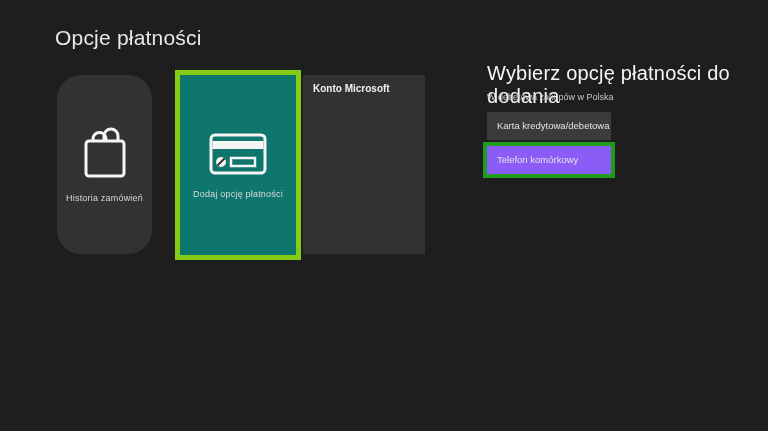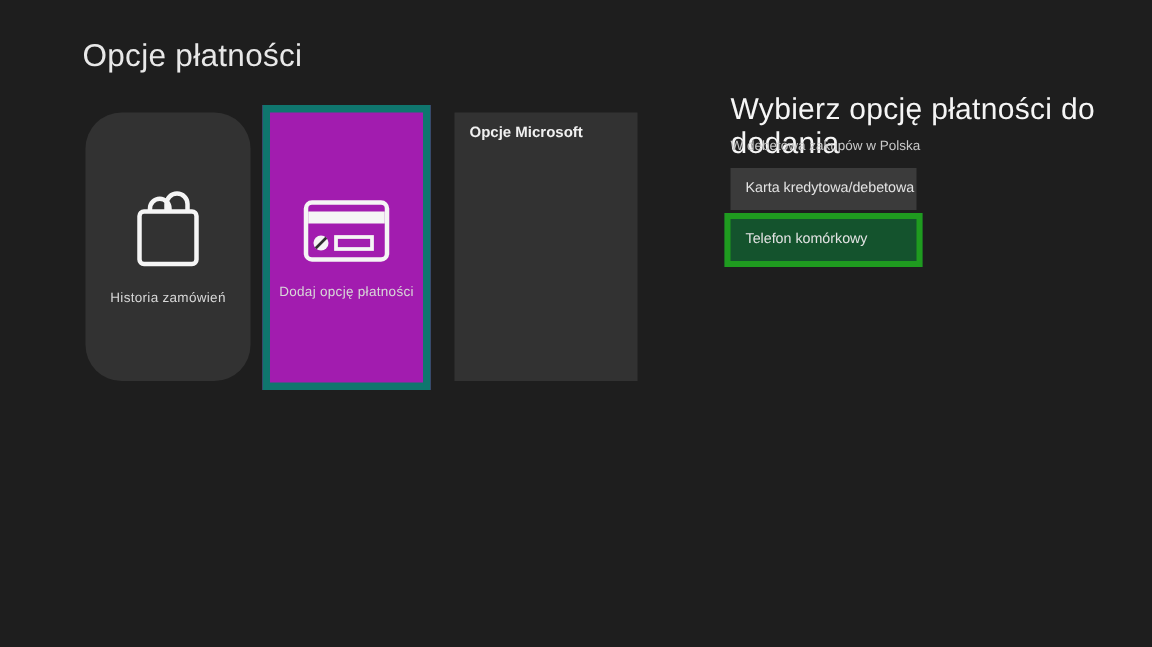--- a/index.html
+++ b/index.html
@@ -17,24 +17,24 @@
     position:absolute;left:55px;top:26px;
     font-size:21px;font-weight:300;letter-spacing:.2px;
     color:#e8e8e8;
   }
 
   
   .tile{
     position:absolute;background:#323232;
     display:flex;flex-direction:column;align-items:center;
   }
-  .tile-history{left:57px;top:75px;width:110px;height:179px;border-radius:24px;}
+  .tile-history{left:57px;top:75px;width:95px;height:179px;border-radius:24px;}
   .tile-add{
-    left:175px;top:70px;width:112px;height:190px;
-    background:#a21caf;border:5px solid #0f766e;
+    left:175px;top:70px;width:126px;height:190px;
+    background:#0f766e;border:5px solid #84cc16;
   }
   .tile-account{
     left:303px;top:75px;width:122px;height:179px;
     align-items:flex-start;
   }
   .tile-icon{margin-top:52px;flex:0 0 auto;}
   .tile-add .tile-icon{margin-top:58px;}
   .tile-label{
     margin-top:14px;
     font-size:9px;color:#d8d8d8;text-align:center;
@@ -60,21 +60,21 @@
   .option{
     width:100%;height:28px;margin-bottom:1px;
     background:#343434;
     font-size:9.5px;color:#e3e3e3;
     line-height:28px;padding-left:10px;
     white-space:nowrap;overflow:hidden;
   }
   .option:first-child{background:#3b3b3b;}
   .option.selected{
     width:calc(100% + 8px);margin-left:-4px;margin-top:2px;
-    height:36px;background:#14532d;
+    height:36px;background:#8b5cf6;
     border:4px solid #1f9b1f;
     line-height:28px;
   }
 
   .icon svg{display:block;}
 </style>
 </head>
 <body>
 
 <div class="page-title">Opcje płatności</div>
@@ -97,21 +97,21 @@
       <rect x="3.5" y="8" width="51" height="8" fill="#f5f5f5"></rect>
       <circle cx="12" cy="29" r="5" fill="#f5f5f5"></circle>
       <line x1="8.5" y1="32.5" x2="15.5" y2="25.5" stroke="#303030" stroke-width="1.8"></line>
       <rect x="22" y="25" width="24" height="8" stroke="#f5f5f5" stroke-width="2.5"></rect>
     </svg>
   </span>
   <div class="tile-label">Dodaj opcję płatności</div>
 </div>
 
 <div class="tile tile-account">
-  <div class="tile-account-header">Opcje Microsoft</div>
+  <div class="tile-account-header">Konto Microsoft</div>
 </div>
 
 <div class="panel-title">Wybierz opcję płatności do dodania</div>
 <div class="panel-subtitle">W debetowa zakupów w Polska</div>
 
 <div class="options">
   <div class="option">Karta kredytowa/debetowa</div>
   <div class="option selected">Telefon komórkowy</div>
 </div>
 

